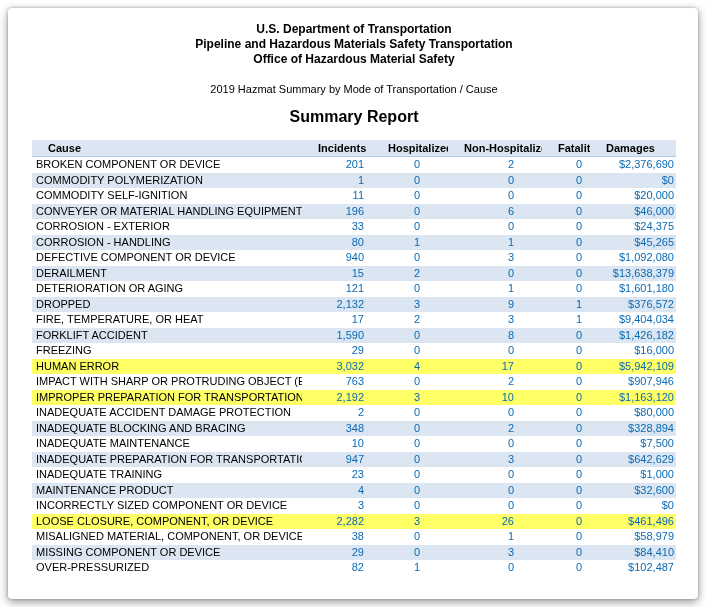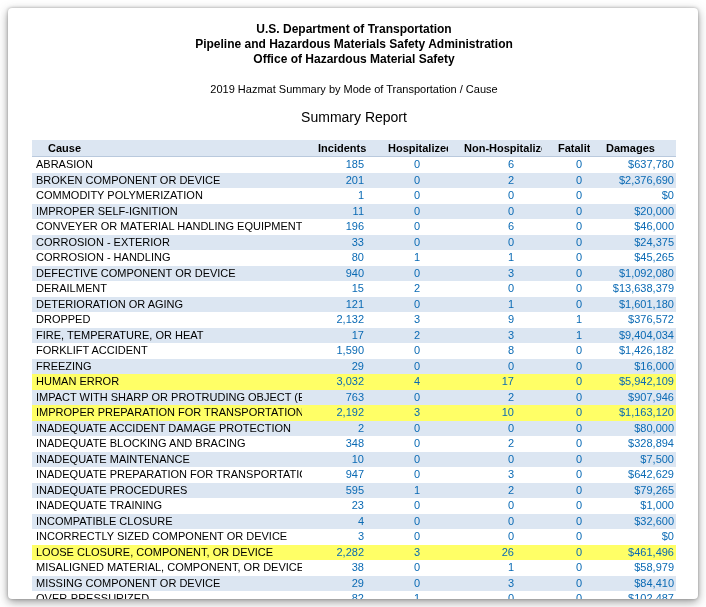--- a/index.html
+++ b/index.html
@@ -30,22 +30,22 @@
     font-weight: bold;
     font-size: 12px;
     line-height: 15px;
   }
   .subtitle {
     font-size: 11px;
     line-height: 14px;
     margin-top: 15px;
   }
   .report-title {
-    font-weight: normal;
-    font-size: 14px;
+    font-weight: bold;
+    font-size: 16px;
     line-height: 14px;
     margin-top: 14px;
   }
   table.summary {
     border-collapse: collapse;
     table-layout: fixed;
     width: 644px;
     margin-top: 16px;
     font-size: 11px;
   }
@@ -85,21 +85,21 @@
   tbody tr.hl { background: #ffff66; }
 </style>
 </head>
 <body>
 
 <div class="page">
   <div class="card">
 
     <div class="report-header">
       <div class="h-line">U.S. Department of Transportation</div>
-      <div class="h-line">Pipeline and Hazardous Materials Safety Administration</div>
+      <div class="h-line">Pipeline and Hazardous Materials Safety Transportation</div>
       <div class="h-line">Office of Hazardous Material Safety</div>
       <div class="subtitle">2019 Hazmat Summary by Mode of Transportation / Cause</div>
       <div class="report-title">Summary Report</div>
     </div>
 
     <table class="summary">
       <colgroup>
         <col class="c-cause">
           <col class="c-inc">
           <col class="c-hosp">
@@ -112,45 +112,37 @@
           <th>Cause</th>
           <th>Incidents</th>
           <th>Hospitalized</th>
           <th>Non-Hospitalized</th>
           <th>Fatalities</th>
           <th>Damages</th>
         </tr>
       </thead>
       <tbody>
           <tr>
-            <td>ABRASION</td>
-            <td class="num">185</td>
-            <td class="num">0</td>
-            <td class="num">6</td>
-            <td class="num">0</td>
-            <td class="num">$637,780</td>
-          </tr>
-          <tr>
             <td>BROKEN COMPONENT OR DEVICE</td>
             <td class="num">201</td>
             <td class="num">0</td>
             <td class="num">2</td>
             <td class="num">0</td>
             <td class="num">$2,376,690</td>
           </tr>
           <tr>
             <td>COMMODITY POLYMERIZATION</td>
             <td class="num">1</td>
             <td class="num">0</td>
             <td class="num">0</td>
             <td class="num">0</td>
             <td class="num">$0</td>
           </tr>
           <tr>
-            <td>IMPROPER SELF-IGNITION</td>
+            <td>COMMODITY SELF-IGNITION</td>
             <td class="num">11</td>
             <td class="num">0</td>
             <td class="num">0</td>
             <td class="num">0</td>
             <td class="num">$20,000</td>
           </tr>
           <tr>
             <td>CONVEYER OR MATERIAL HANDLING EQUIPMENT MISHAP</td>
             <td class="num">196</td>
             <td class="num">0</td>
@@ -280,37 +272,29 @@
           </tr>
           <tr>
             <td>INADEQUATE PREPARATION FOR TRANSPORTATION</td>
             <td class="num">947</td>
             <td class="num">0</td>
             <td class="num">3</td>
             <td class="num">0</td>
             <td class="num">$642,629</td>
           </tr>
           <tr>
-            <td>INADEQUATE PROCEDURES</td>
-            <td class="num">595</td>
-            <td class="num">1</td>
-            <td class="num">2</td>
-            <td class="num">0</td>
-            <td class="num">$79,265</td>
-          </tr>
-          <tr>
             <td>INADEQUATE TRAINING</td>
             <td class="num">23</td>
             <td class="num">0</td>
             <td class="num">0</td>
             <td class="num">0</td>
             <td class="num">$1,000</td>
           </tr>
           <tr>
-            <td>INCOMPATIBLE CLOSURE</td>
+            <td>MAINTENANCE PRODUCT</td>
             <td class="num">4</td>
             <td class="num">0</td>
             <td class="num">0</td>
             <td class="num">0</td>
             <td class="num">$32,600</td>
           </tr>
           <tr>
             <td>INCORRECTLY SIZED COMPONENT OR DEVICE</td>
             <td class="num">3</td>
             <td class="num">0</td>

